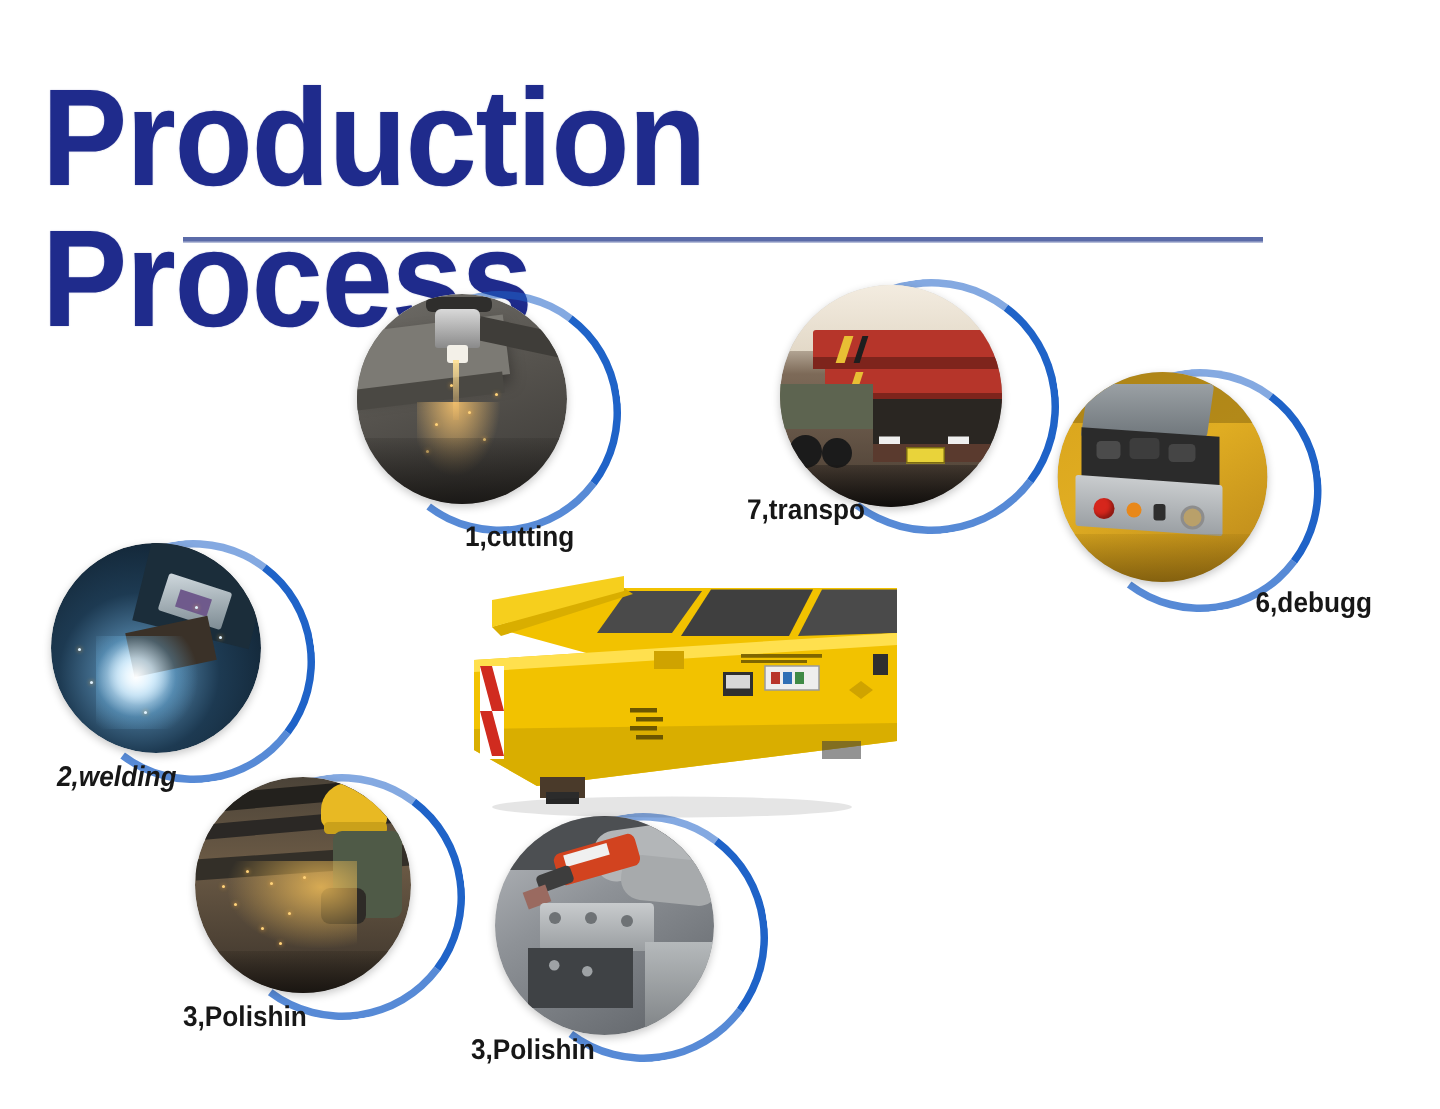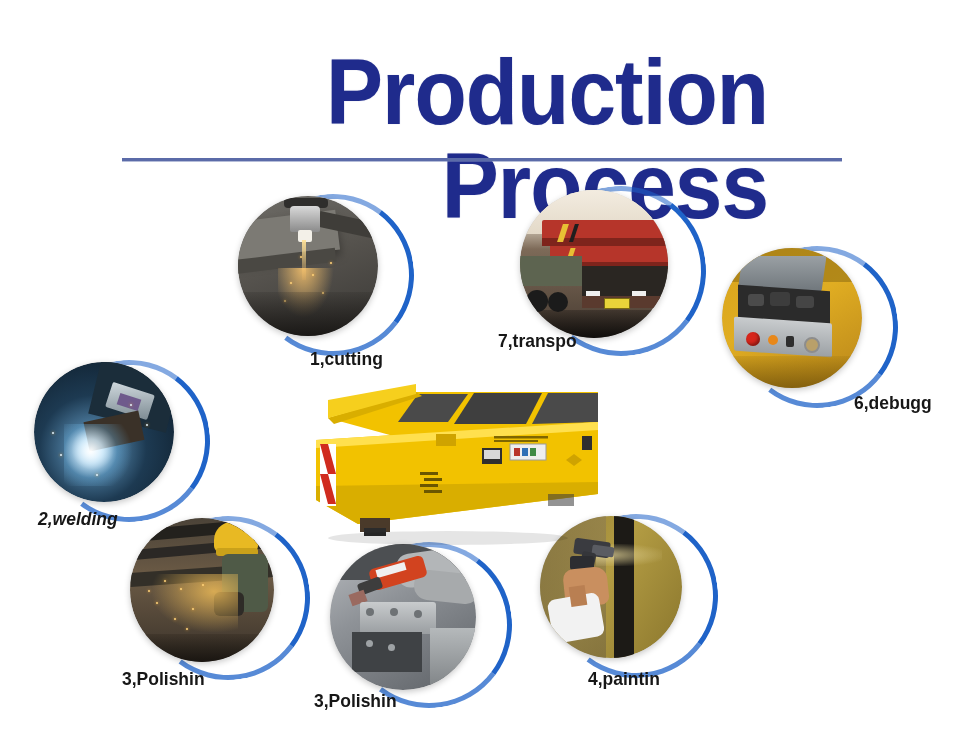--- a/index.html
+++ b/index.html
@@ -18,21 +18,21 @@
     background: #ffffff;
     overflow: hidden;
   }
 
   
   #title-block {
     position: absolute;
     left: 0;
     top: 46px;
     width: 796px;
-    text-align: right;
+    text-align: left;
   }
   #page-title {
     font-family: "Liberation Sans Narrow", "Liberation Sans", sans-serif;
     font-size: 92px;
     line-height: 1.02;
     font-weight: 700;
     color: #1f2b8c;
     letter-spacing: -1px;
     transform: scaleX(0.93);
     transform-origin: center;
@@ -181,21 +181,21 @@
         <div class="sh" style="left:66px; top:101px; width:14px; height:5px; background:#efefef;"></div>
         <div class="sh" style="left:112px; top:101px; width:14px; height:5px; background:#efefef;"></div>
         <div class="sh" style="left:6px; top:100px; width:22px; height:22px; background:#1b1b1b; border-radius:50%;"></div>
         <div class="sh" style="left:28px; top:102px; width:20px; height:20px; background:#1b1b1b; border-radius:50%;"></div>
         <div class="sh" style="left:0; top:120px; width:148px; height:28px; background:linear-gradient(180deg,rgba(25,22,20,.35),rgba(10,9,8,.9));"></div>
       </div>
     </div>
     <div class="node-label" style="left:-22px; top:140px;">7,transpo</div>
   </div>
 
-  <div class="node" style="left:722px; top:248px; width:166px; height:160px;text-align:right;">
+  <div class="node" style="left:705px; top:248px; width:166px; height:160px;text-align:right;">
     <div class="arc" style="left:14px; top:-2px; width:152px; height:152px;"></div>
     <div class="photo-wrap" style="width:140px; height:140px;">
       <div class="photo dbg-bg">
         <div class="sh" style="left:0; top:0; width:140px; height:34px; background:#8d6b12; opacity:.55;"></div>
         <div class="sh" style="left:18px; top:8px; width:84px; height:36px; background:linear-gradient(180deg,#9aa0a4,#6f767b); transform:skewX(-8deg); border-radius:3px;"></div>
         <div class="sh" style="left:16px; top:40px; width:92px; height:40px; background:#2b2b2b; transform:skewY(4deg);"></div>
         <div class="sh" style="left:26px; top:46px; width:16px; height:12px; background:#4b4b4b; border-radius:3px;"></div>
         <div class="sh" style="left:48px; top:44px; width:20px; height:14px; background:#3d3d3d; border-radius:3px;"></div>
         <div class="sh" style="left:74px; top:48px; width:18px; height:12px; background:#454545; border-radius:3px;"></div>
         <div class="sh" style="left:12px; top:72px; width:98px; height:34px; background:linear-gradient(180deg,#c9ccce,#9ba0a4); transform:skewY(4deg); border-radius:2px;"></div>
@@ -272,38 +272,20 @@
         <div class="sh" style="left:84px; top:66px; width:8px; height:8px; background:#6e7275; border-radius:50%;"></div>
         <div class="sh" style="left:22px; top:88px; width:70px; height:40px; background:#3f4245;"></div>
         <div class="sh" style="left:36px; top:96px; width:7px; height:7px; background:#9ea2a5; border-radius:50%;"></div>
         <div class="sh" style="left:58px; top:100px; width:7px; height:7px; background:#9ea2a5; border-radius:50%;"></div>
         <div class="sh" style="left:100px; top:84px; width:46px; height:62px; background:linear-gradient(180deg,#b5b9bb,#7e8285);"></div>
       </div>
     </div>
     <div class="node-label" style="left:-16px; top:146px;">3,Polishin</div>
   </div>
 
-  <div class="node" style="left:540px; top:516px; width:170px; height:164px;">
-    <div class="arc" style="left:14px; top:-2px; width:154px; height:154px;"></div>
-    <div class="photo-wrap" style="width:142px; height:142px;">
-      <div class="photo paint-bg">
-        <div class="sh" style="left:0; top:0; width:66px; height:142px; background:linear-gradient(180deg,#8a7a54,#6d6040); opacity:.55;"></div>
-        <div class="sh" style="left:74px; top:0; width:20px; height:142px; background:#1c1a16;"></div>
-        <div class="sh" style="left:56px; top:28px; width:66px; height:22px; background:radial-gradient(ellipse at 10% 50%, rgba(225,210,150,.85), rgba(200,180,110,0) 80%);"></div>
-        <div class="sh" style="left:34px; top:24px; width:36px; height:16px; background:#3a3b40; border-radius:3px; transform:rotate(8deg);"></div>
-        <div class="sh" style="left:52px; top:30px; width:22px; height:10px; background:#5a5c62; border-radius:2px; transform:rotate(8deg);"></div>
-        <div class="sh" style="left:40px; top:36px; width:14px; height:26px; background:#35363a; border-radius:3px; transform:rotate(12deg);"></div>
-        <div class="sh" style="left:30px; top:40px; width:24px; height:14px; background:#2c2d31; border-radius:3px;"></div>
-        <div class="sh" style="left:24px; top:52px; width:44px; height:38px; background:#c98f5f; border-radius:10px 12px 8px 8px; transform:rotate(-6deg);"></div>
-        <div class="sh" style="left:10px; top:80px; width:52px; height:44px; background:#f2f2f2; border-radius:8px; transform:rotate(-10deg);"></div>
-        <div class="sh" style="left:30px; top:70px; width:16px; height:20px; background:#b97f52; transform:rotate(-8deg);"></div>
-      </div>
-    </div>
-    <div class="node-label" style="left:48px; top:152px;">4,paintin</div>
-  </div>
 
   <div id="center-product">
     <svg width="300" height="168" viewBox="0 0 300 168">
 
       <polygon points="30,40 118,14 300,14 300,44 110,62" fill="#f2c200"></polygon>
       <polygon points="120,16 170,16 150,44 100,44" fill="#4a4a4a"></polygon>
       <polygon points="176,15 244,15 228,46 156,46" fill="#3f3f3f"></polygon>
       <polygon points="250,15 300,15 300,44 234,46" fill="#4a4a4a"></polygon>
       <polygon points="30,40 118,14 124,18 36,46" fill="#d9ae00"></polygon>
 

